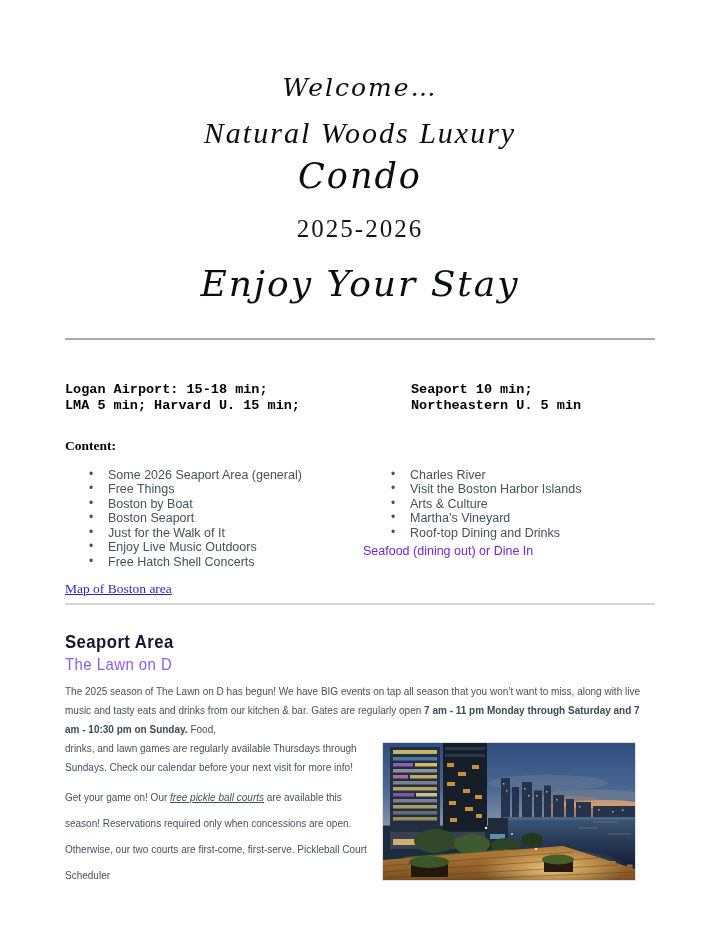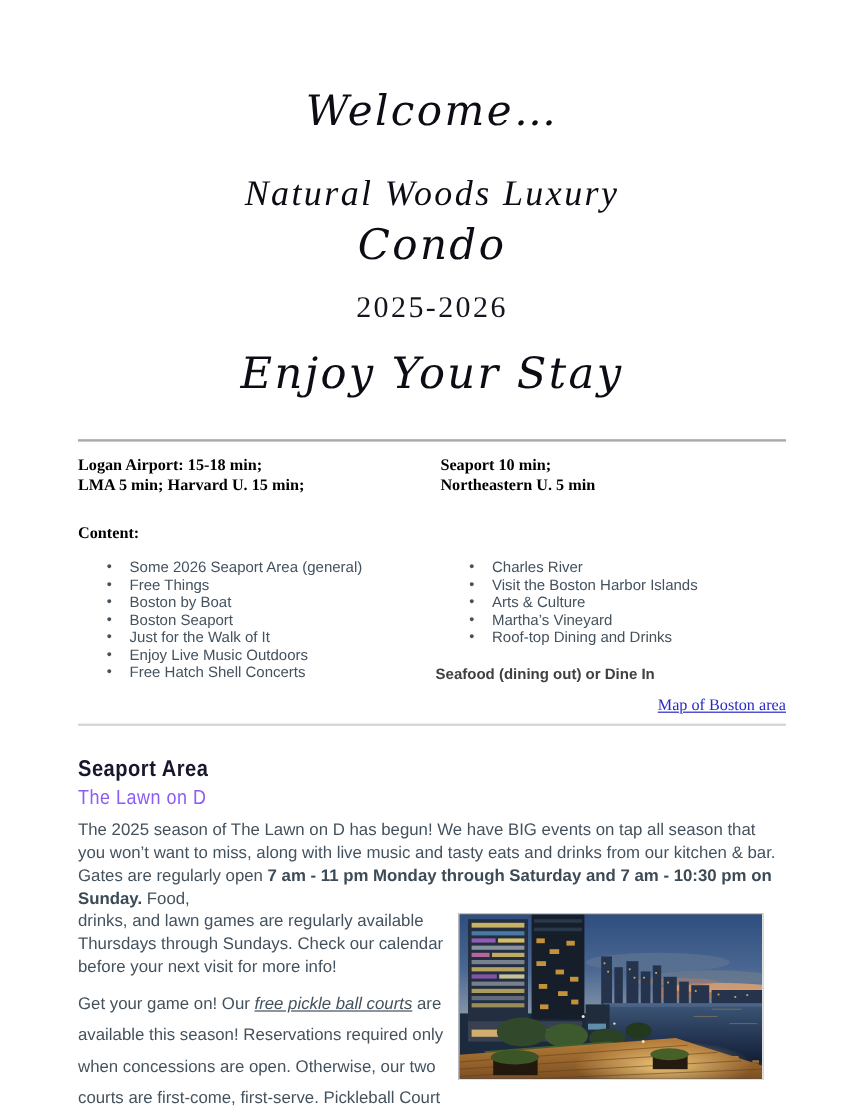--- a/index.html
+++ b/index.html
@@ -14,73 +14,73 @@
   }
   .content { width:590px; margin:0 auto; padding-top:72px; }
 
   
   .title-block { text-align:center; color:#0c0c14; }
   .script {
     font-family:"DejaVu Serif", serif;
     font-style:italic; font-weight:400;
     letter-spacing:2px;
   }
-  .t-welcome { font-size:35px; line-height:1.25; margin-bottom:26px; }
+  .t-welcome { font-size:25px; line-height:1.25; margin-bottom:10px; }
   .t-line1   { font-size:30px; line-height:1.3;  margin-bottom:2px;font-family:Liberation Serif, serif; }
   .t-line2   { font-size:35px; line-height:1.3;  margin-bottom:14px; }
   .t-years   {
     font-family:"Liberation Serif", serif;
     font-size:25px; line-height:1.2; letter-spacing:2px;
     margin-bottom:17px; color:#15151f;
   }
   .t-tagline { font-size:36px; line-height:1.3; }
 
   .divider-strong { border:none; border-top:2px solid #a9a9a9; margin-top:30px; }
   .divider-light  { border:none; border-top:2px solid #d7d7d7; margin-top:6px; }
 
   
   .info-columns {
-    display:flex; margin-top:12px;
-    font-family:Liberation Serif, serif;
-    font-weight:700; font-size:13.5px; line-height:16px; color:#000000;
+    display:flex; margin-top:42px;
+    font-family:Liberation Mono, monospace;
+    font-weight:700; font-size:13.5px; line-height:16px; color:#000000;gap:44px;
   }
   .info-col-left { width:302px; }
   .info-col-right { flex:1; }
 
   .content-label {
     margin-top:24px;
     font-family:"Liberation Serif", serif;
     font-weight:700; font-size:13.5px; color:#000000;
   }
 
   
   .lists { display:flex; margin-top:14px; font-size:12.5px; line-height:14.5px; color:#44525e; }
   .list-col-left { width:295px; }
   .list-col-right { flex:1; }
   ul.toc { list-style:none; }
   .list-col-left ul.toc { margin-left:22px; }
   .list-col-right ul.toc { margin-left:29px; }
   ul.toc li { position:relative; padding-left:21px; }
   ul.toc li::before { content:"•"; position:absolute; left:2px; top:-1px; font-size:12px; color:#44525e; }
-  .list-footer { margin-left:3px; margin-top:16px; color:#404040;font-weight:bold; }
-
-  .map-link-row { text-align:right; margin-top:10px; }
+  .list-footer { margin-left:3px; margin-top:4px; color:#6d28d9; }
+
+  .map-link-row { text-align:left; margin-top:10px; }
   .map-link {
     font-family:"Liberation Serif", serif;
     font-size:13.5px; color:#2929c8; text-decoration:underline; cursor:pointer;
   }
 
   
   .section-heading { margin-top:26px; font-weight:700; font-size:19px; line-height:22px; color:#16162c; }
   .section-heading .squeeze, .section-subheading .squeeze {
     display:inline-block; transform:scaleX(0.88); transform-origin:left center; letter-spacing:0.5px;
   }
   .section-subheading { font-weight:400; font-size:17px; line-height:19px; color:#8b5cf6; margin-top:2px; }
 
-  .body-text { font-size:14px; line-height:19px; color:#44525e; }
+  .body-text { font-size:10px; line-height:19px; color:#44525e; }
   .para-lead { margin-top:8px; }
   .para-lead b, .para-wrap b { font-weight:700; color:#3d4b57; }
 
   .wrap-region { margin-top:0; }
   .photo-frame {
     float:right;
     width:254px; height:139px;
     margin:3px 19px 8px 6px;
     border:1px solid #e0e0e0;
     background:#1c2a3d;

